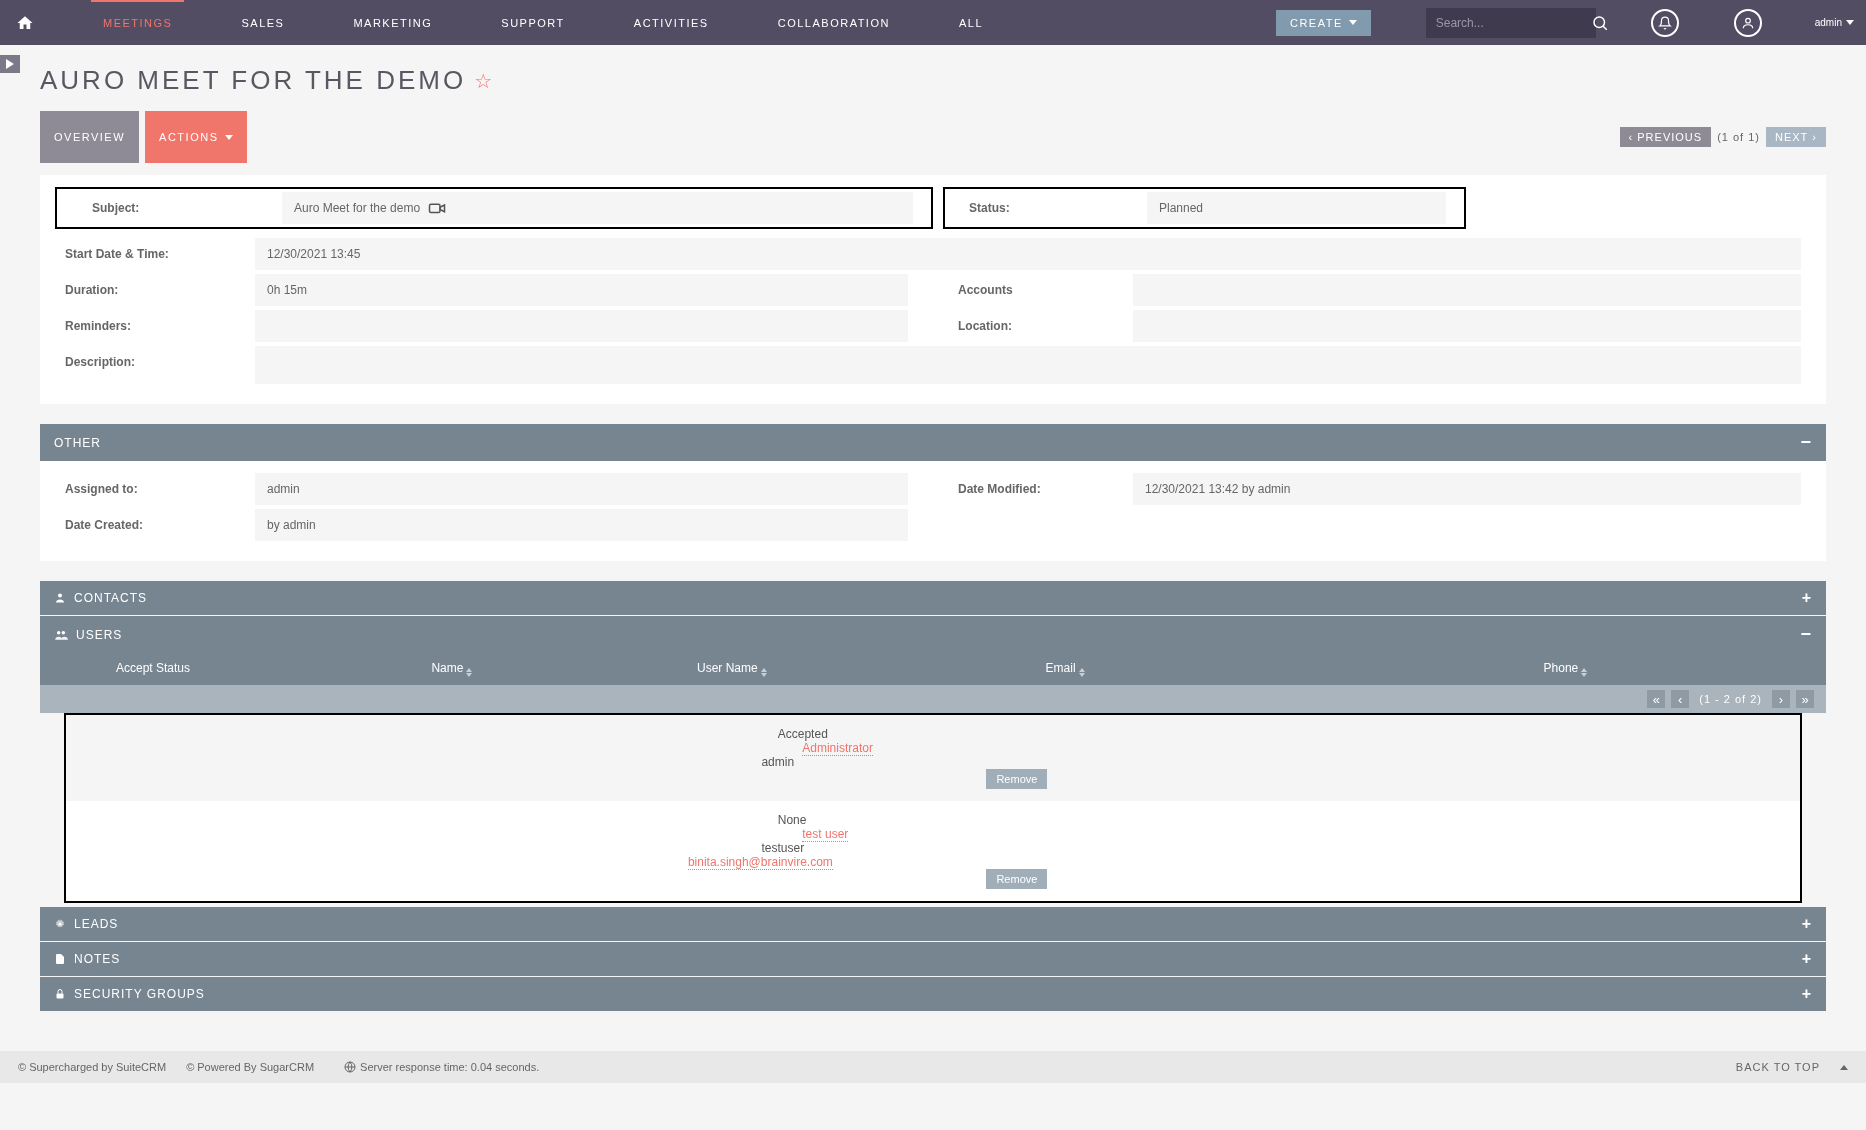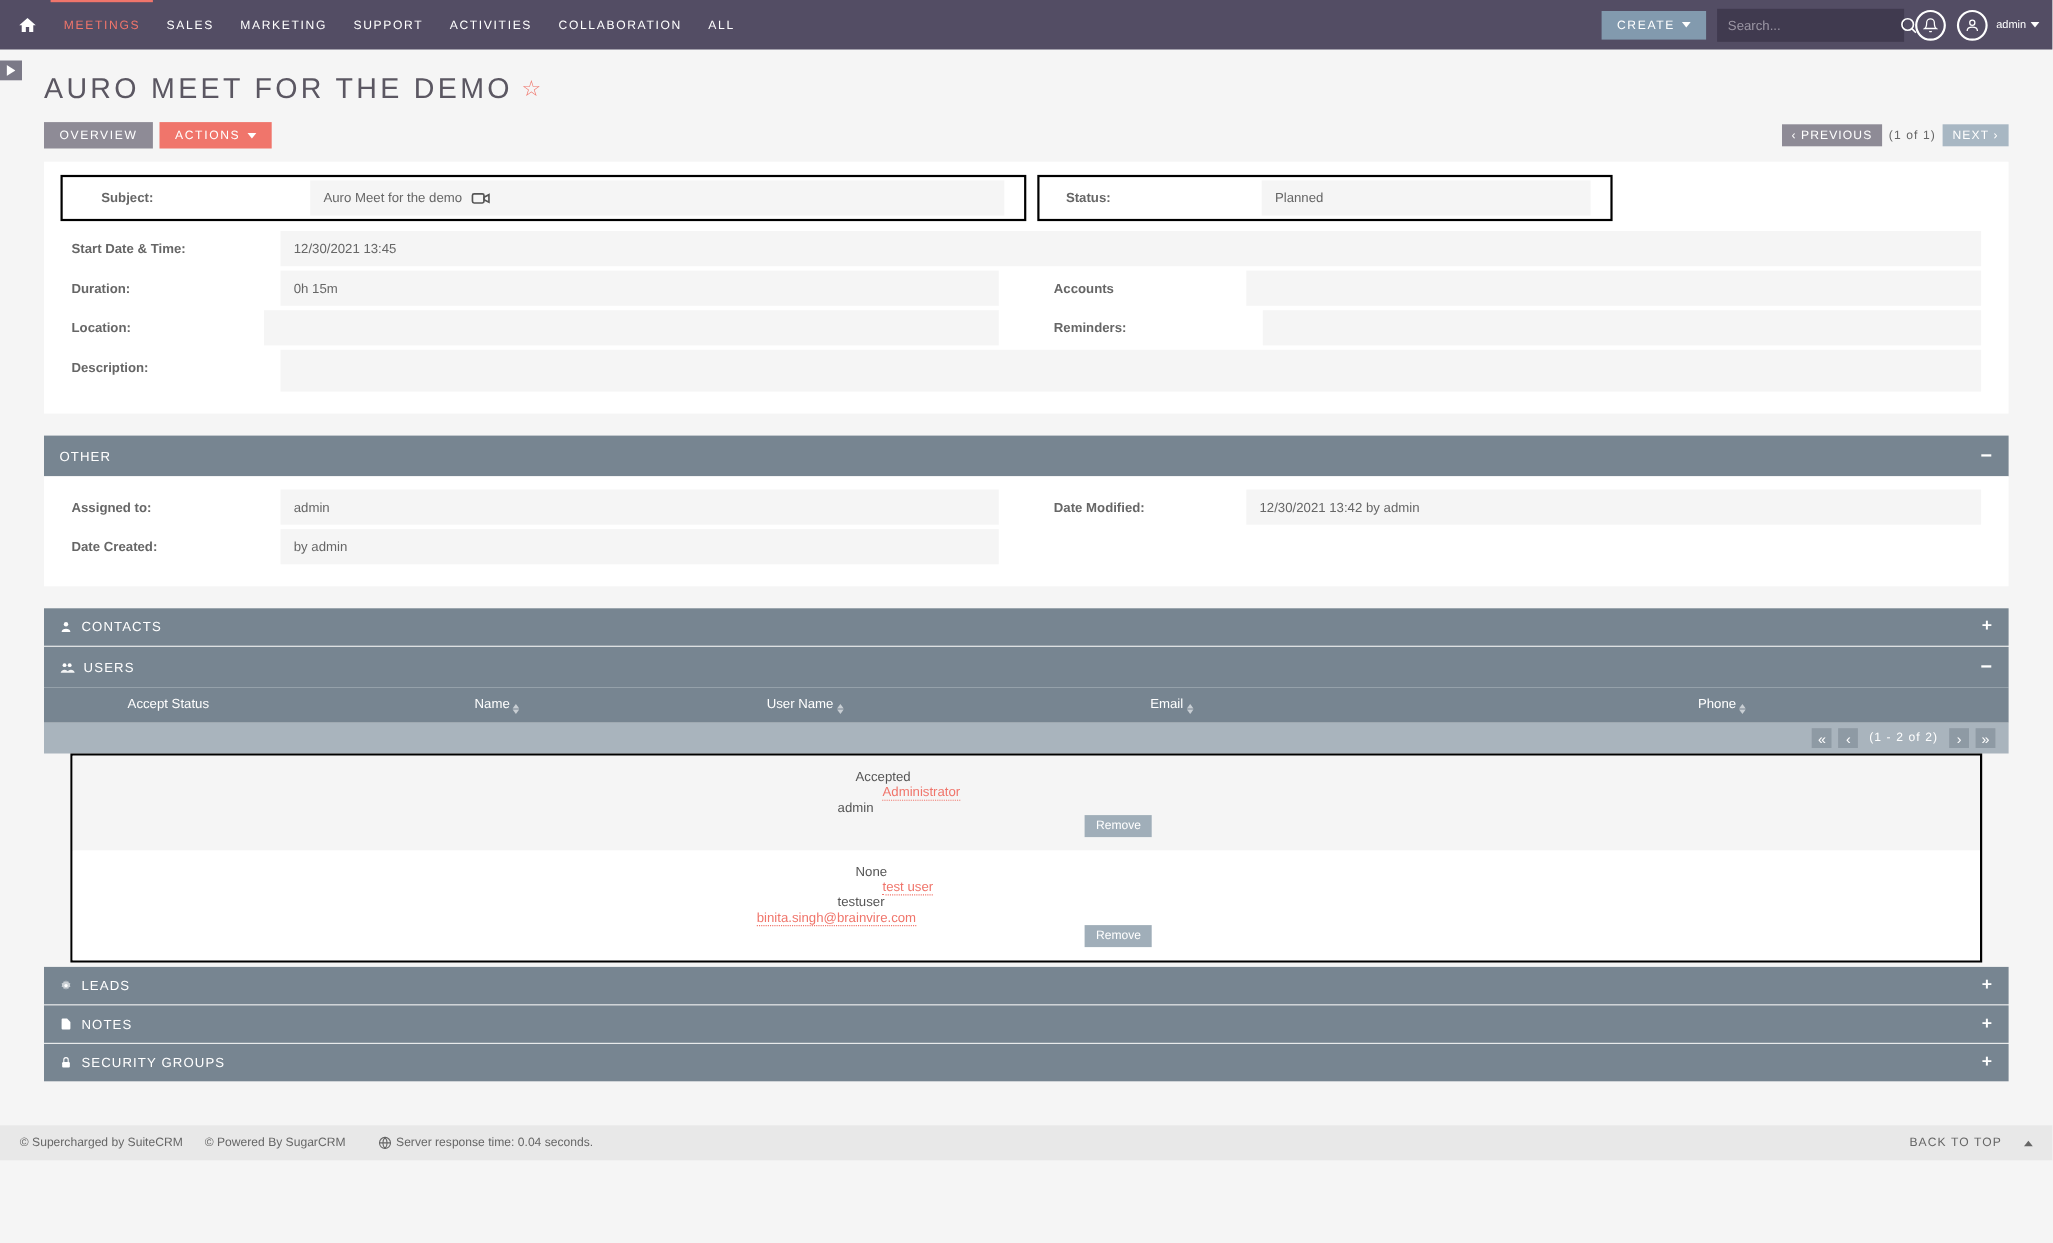--- a/index.html
+++ b/index.html
@@ -4,20 +4,21 @@
 <style>
 * { box-sizing: border-box; margin: 0; padding: 0; }
 body { font-family: "Helvetica Neue", Arial, sans-serif; background: #f5f5f5; color: #555; font-size: 13px; }
 
 .topnav {
   background: #534d64;
   height: 45px;
   display: flex;
   align-items: center;
   padding: 0 12px;
+  gap: 45px;
 }
 .topnav .home-icon { color: #fff; margin: 0 12px 0 4px; cursor: pointer; }
 .topnav .nav-item {
   color: #fff;
   padding: 0 12px;
   letter-spacing: 1.5px;
   font-size: 11px;
   font-weight: 500;
   height: 45px;
   display: flex;
@@ -84,21 +85,21 @@
   color: #5b5762;
   display: flex;
   align-items: center;
   gap: 8px;
   margin-bottom: 15px;
 }
 .star-icon { color: #f0756b; font-size: 20px; }
 
 .btn-row { display: flex; align-items: center; }
 .btn {
-  padding: 6px 14px;
+  padding: 20px 14px;
   letter-spacing: 1.5px;
   font-size: 11px;
   cursor: pointer;
   display: inline-flex;
   align-items: center;
   gap: 6px;
 }
 .btn-grey { background: #8e8b96; color: #fff; }
 .btn-orange { background: #f0756b; color: #fff; margin-left: 6px; }
 .pager { margin-left: auto; display: flex; align-items: center; gap: 6px; font-size: 11px; }
@@ -323,25 +324,25 @@
         <div class="field-value">0h 15m</div>
       </div>
       <div class="field-half">
         <div class="field-label" style="width:200px;">Accounts</div>
         <div class="field-value"></div>
       </div>
     </div>
 
     <div class="field-row">
       <div class="field-half">
+        <div class="field-label">Reminders:</div>
+        <div class="field-value"></div>
+      </div>
+      <div class="field-half">
         <div class="field-label" style="width:200px;">Location:</div>
-        <div class="field-value"></div>
-      </div>
-      <div class="field-half">
-        <div class="field-label">Reminders:</div>
         <div class="field-value"></div>
       </div>
     </div>
 
     <div class="field-row">
       <div class="field-half field-full" style="width:100%;">
         <div class="field-label">Description:</div>
         <div class="field-value" style="min-height:38px;"></div>
       </div>
     </div>

